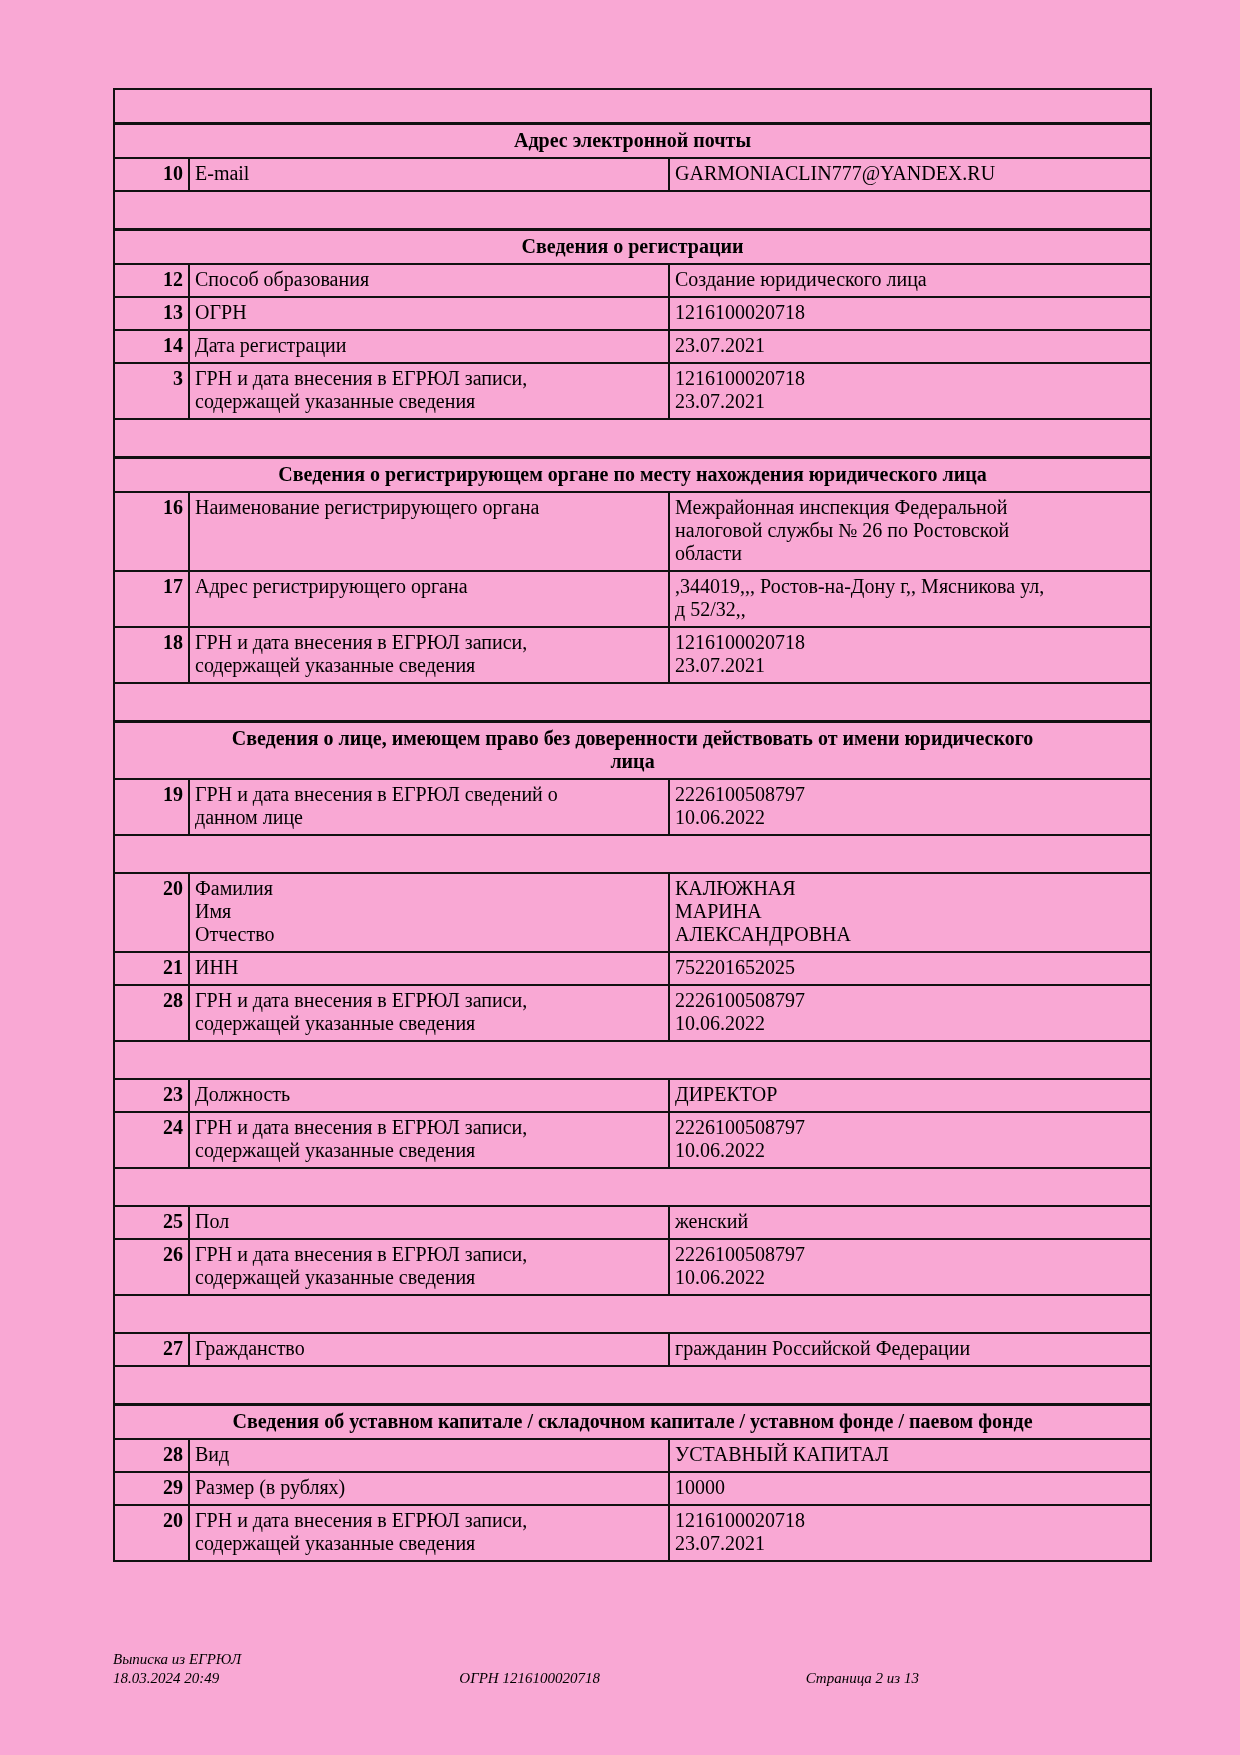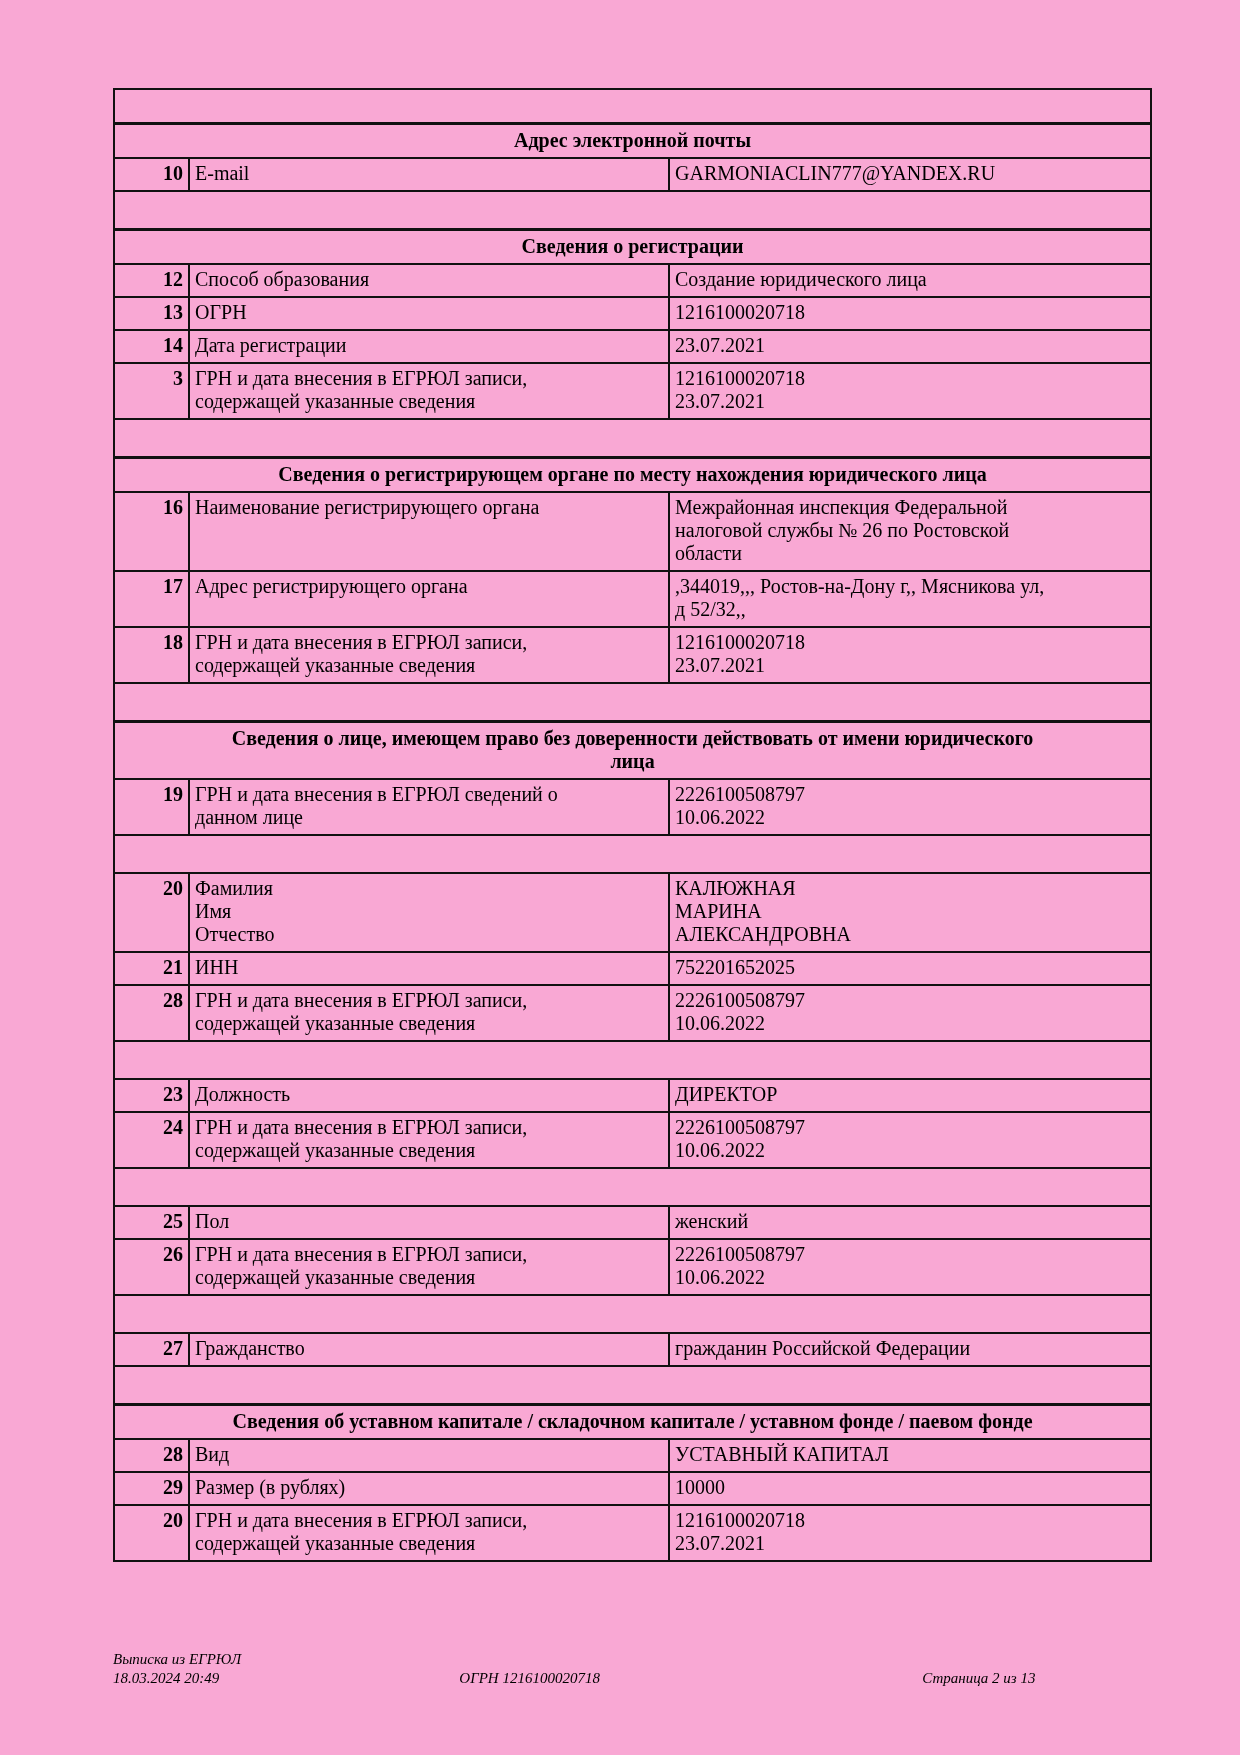--- a/index.html
+++ b/index.html
@@ -52,21 +52,21 @@
     left:113px;
     width:1039px;
     top:1650px;
     display:flex;
     align-items:flex-start;
     font-size:15px;
     line-height:19px;
   }
   .footer .fcol{flex:1;font-style:italic;}
   .footer .fcenter{padding-top:19px;}
-  .footer .fright{text-align:center;padding-top:19px;}
+  .footer .fright{text-align:left;padding-top:19px;}
 </style>
 </head>
 <body>
 
 <div class="page">
 
   <table class="egrul">
     <colgroup>
       <col style="width:75px">
       <col style="width:480px">

